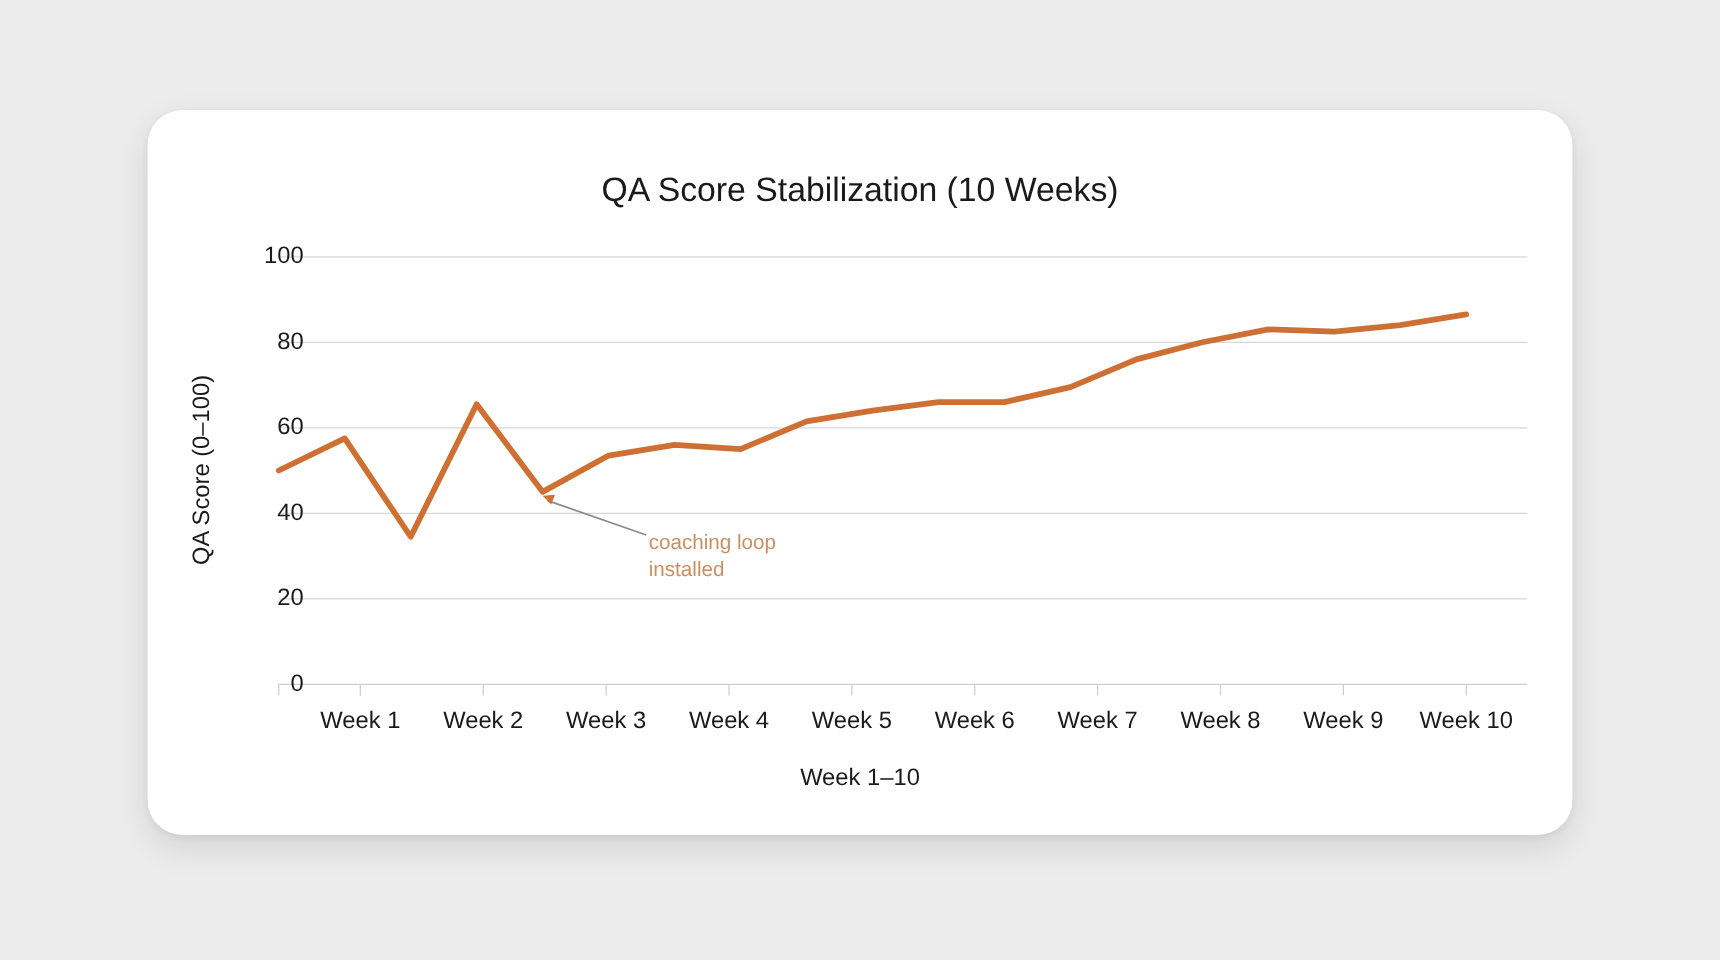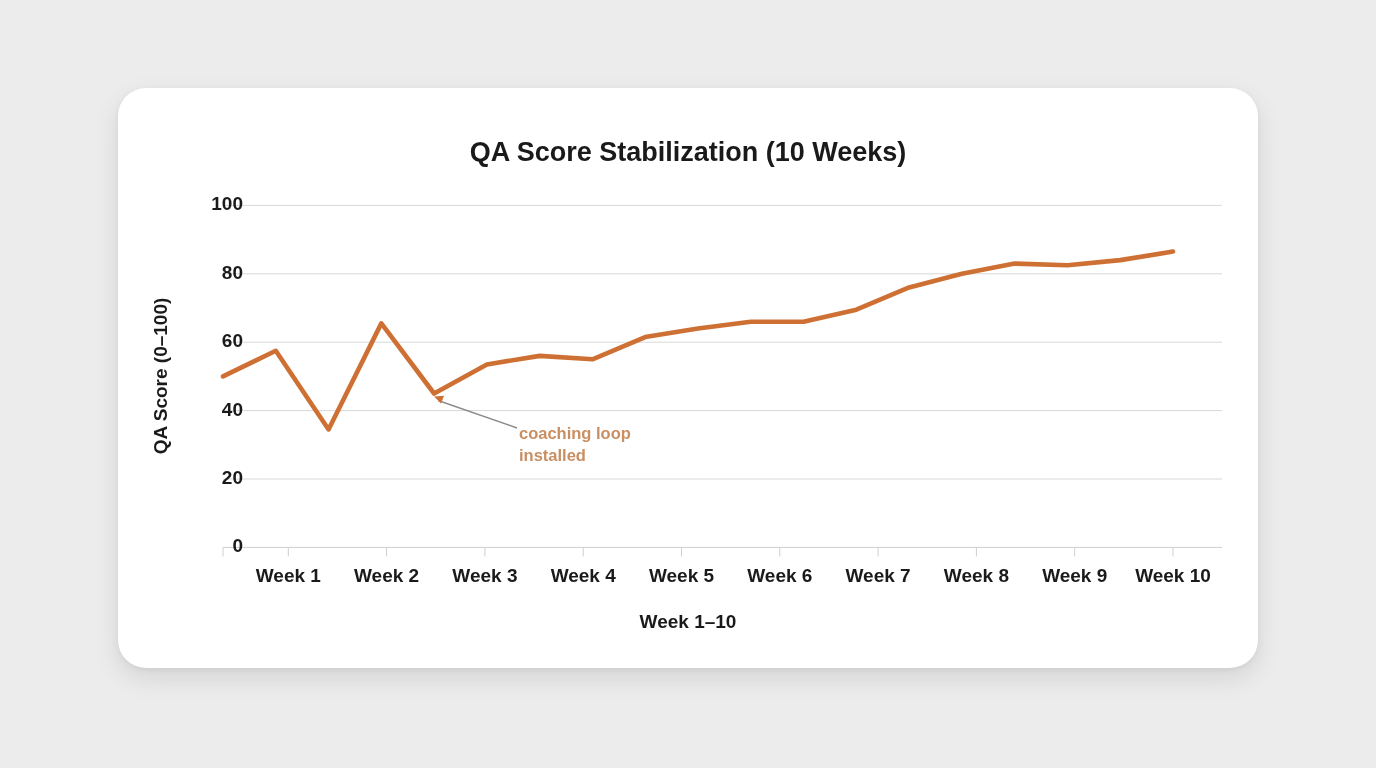--- a/index.html
+++ b/index.html
@@ -10,21 +10,20 @@
     width: 1376px;
     height: 768px;
     background: #ececec;
     font-family: "Liberation Sans", sans-serif;
     overflow: hidden;
   }
   #stage {
     position: relative;
     width: 1372px;
     height: 768px;
-    font-weight: bold;
   }
   #card {
     position: absolute;
     left: 118px;
     top: 88px;
     width: 1140px;
     height: 580px;
     background: #ffffff;
     border-radius: 28px;
     box-shadow: 0 10px 26px rgba(0,0,0,0.10), 0 2px 6px rgba(0,0,0,0.05);

